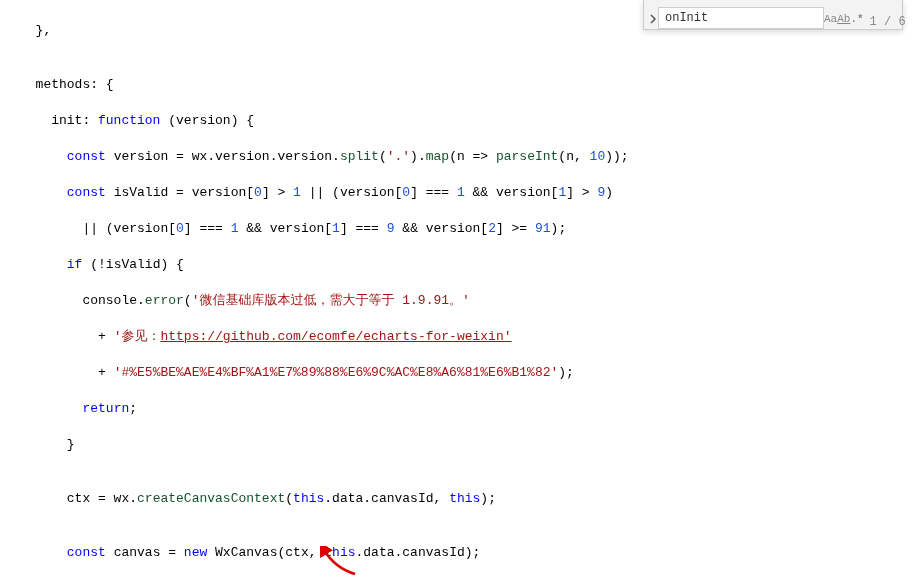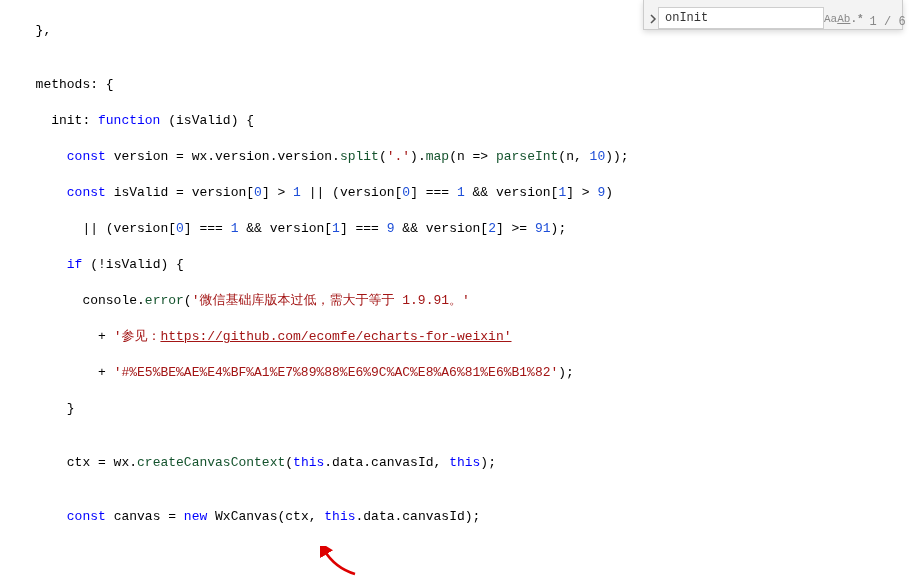--- a/index.html
+++ b/index.html
@@ -82,28 +82,29 @@
   pointer-events: none;
 }
 </style>
 </head>
 <body>
 
 <div class="editor">
 <span class="line">  },</span>
 <span class="line"></span>
 <span class="line">  methods: {</span>
-<span class="line"><span>    init: </span><span class="keyword">function</span><span> (isValid) {</span></span>
+<span class="line"><span>    init: </span><span class="keyword">function</span><span> (version) {</span></span>
 <span class="line"><span>      </span><span class="keyword">const</span><span> version = wx.version.version.</span><span class="func">split</span><span>(</span><span class="string">'.'</span><span>).</span><span class="func">map</span><span>(n =&gt; </span><span class="func">parseInt</span><span>(n, </span><span class="num">10</span><span>));</span></span>
 <span class="line"><span>      </span><span class="keyword">const</span><span> isValid = version[</span><span class="num">0</span><span>] &gt; </span><span class="num">1</span><span> || (version[</span><span class="num">0</span><span>] === </span><span class="num">1</span><span> &amp;&amp; version[</span><span class="num">1</span><span>] &gt; </span><span class="num">9</span><span>)</span></span>
 <span class="line"><span>        || (version[</span><span class="num">0</span><span>] === </span><span class="num">1</span><span> &amp;&amp; version[</span><span class="num">1</span><span>] === </span><span class="num">9</span><span> &amp;&amp; version[</span><span class="num">2</span><span>] &gt;= </span><span class="num">91</span><span>);</span></span>
 <span class="line"><span>      </span><span class="keyword">if</span><span> (!isValid) {</span></span>
 <span class="line"><span>        console.</span><span class="func">error</span><span>(</span><span class="string">'微信基础库版本过低，需大于等于 1.9.91。'</span></span>
 <span class="line"><span>          + </span><span class="string">'参见：</span><span class="string link">https://github.com/ecomfe/echarts-for-weixin'</span></span>
 <span class="line"><span>          + </span><span class="string">'#%E5%BE%AE%E4%BF%A1%E7%89%88%E6%9C%AC%E8%A6%81%E6%B1%82'</span><span>);</span></span>
+<span class="line"><span>        </span><span class="keyword">return</span><span>;</span></span>
 <span class="line">      }</span>
 <span class="line"></span>
 <span class="line"><span>      ctx = wx.</span><span class="func">createCanvasContext</span><span>(</span><span class="this">this</span><span>.data.canvasId, </span><span class="this">this</span><span>);</span></span>
 <span class="line"></span>
 <span class="line"><span>      </span><span class="keyword">const</span><span> canvas = </span><span class="keyword">new</span><span> </span><span>WxCanvas</span><span>(ctx, </span><span class="this">this</span><span>.data.canvasId);</span></span>
 <span class="line"></span>
 
 
 
 <span class="line"></span>

